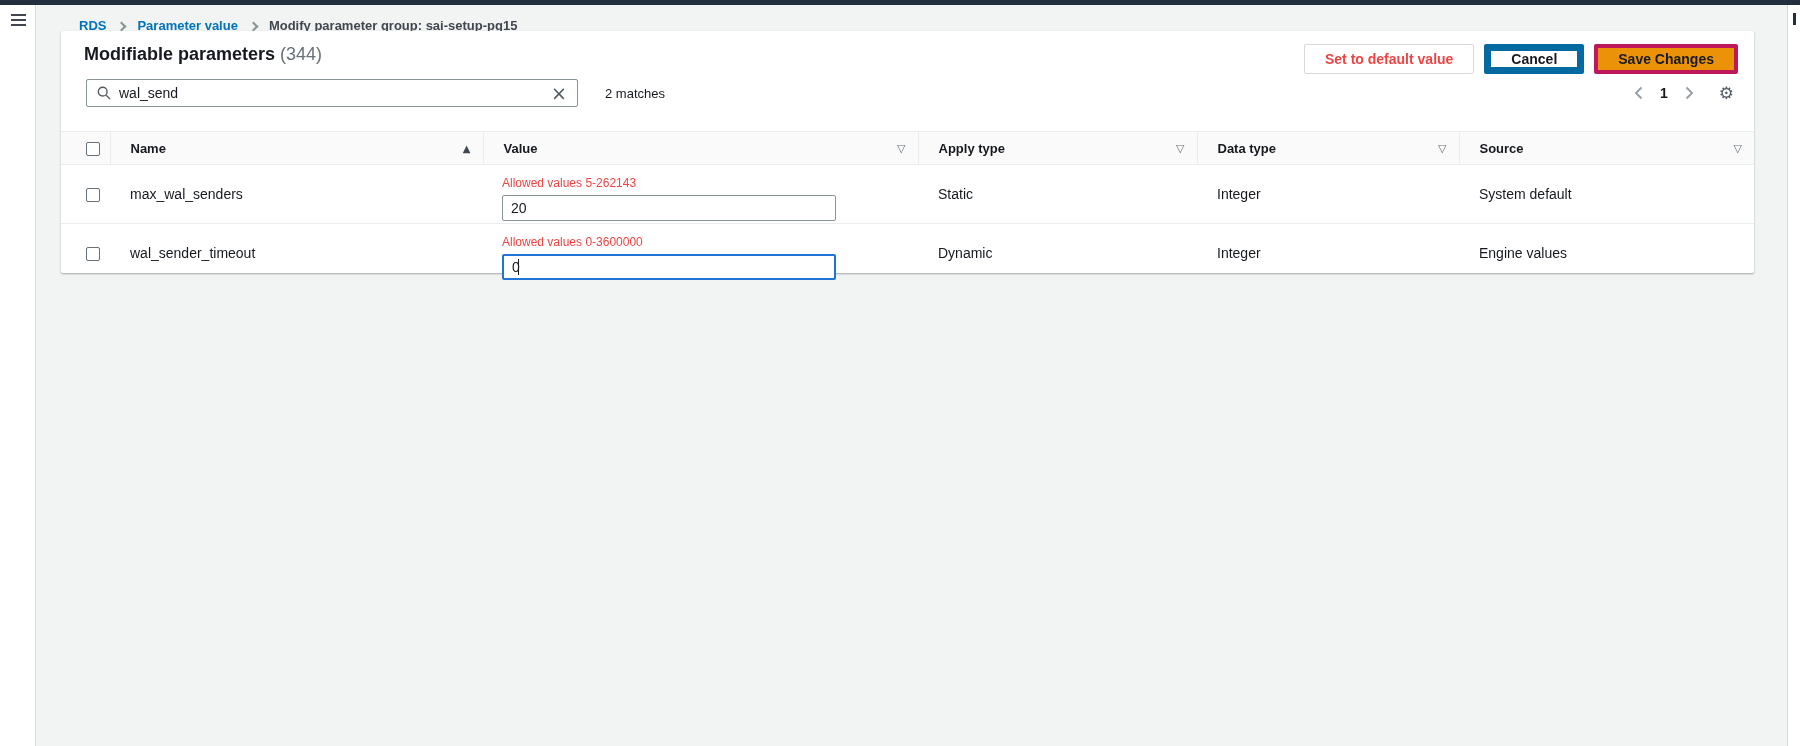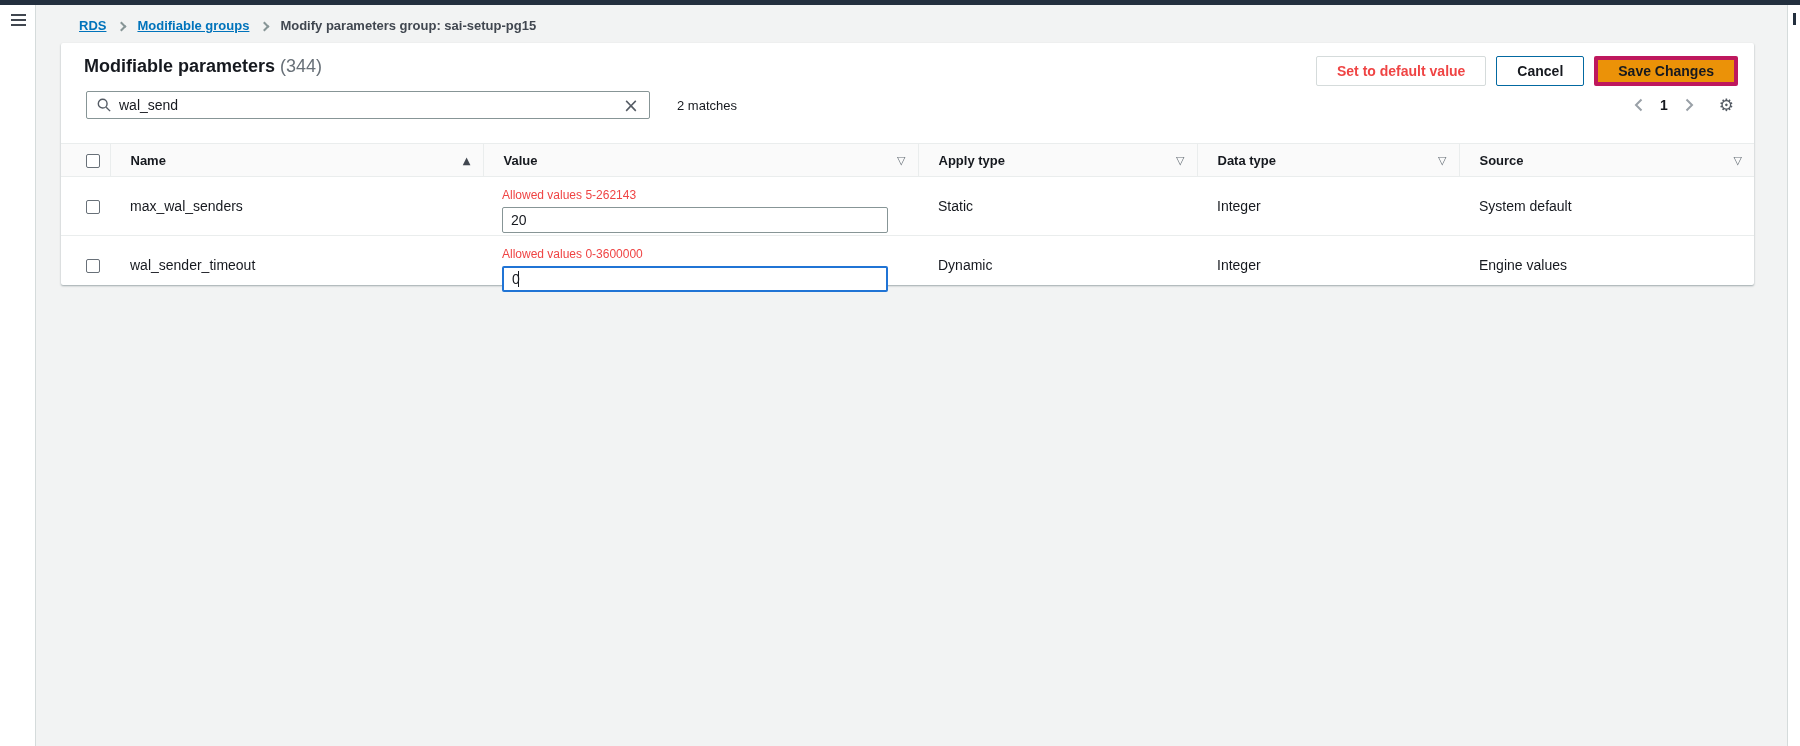--- a/index.html
+++ b/index.html
@@ -15,34 +15,34 @@
   .right-rail { position:absolute; top:5px; right:0; bottom:0; width:13px; background:#ffffff; border-left:1px solid #d5dbdb; z-index:4; }
   .right-rail .glyph { width:3px; height:12px; background:#232f3e; margin:8px 0 0 5px; }
 
   .content { position:absolute; left:37px; top:5px; right:13px; bottom:0; }
 
   .breadcrumb { display:flex; align-items:center; gap:12px; margin:13px 0 0 42px; font-size:13px; font-weight:700; }
   .breadcrumb a { color:#0073bb; text-decoration:underline; cursor:pointer; }
   .crumb-sep { display:inline-block; width:7px; height:7px; border-top:2px solid #879596; border-right:2px solid #879596; transform:rotate(45deg); margin-top:1px; }
   .crumb-current { color:#414750; }
 
-  .card { position:absolute; left:24px; top:38px; width:1693px; height:242px; background:#fff; border-radius:2px; box-shadow:0 1px 2px rgba(0,28,36,0.35); }
+  .card { position:absolute; left:24px; top:26px; width:1693px; height:242px; background:#fff; border-radius:2px; box-shadow:0 1px 2px rgba(0,28,36,0.35); }
 
   .card-top { display:flex; justify-content:space-between; align-items:flex-start; padding:13px 16px 0 23px; }
   .title { font-size:18px; line-height:20px; }
   .title .t-main { font-weight:700; color:#16191f; }
   .title .t-count { font-weight:400; color:#687078; }
   .actions { display:flex; gap:10px; margin-top:0; }
   .btn { height:30px; padding:0 20px; font-size:14px; font-weight:700; border-radius:2px; background:#fff; font-family:"Liberation Sans", sans-serif; cursor:pointer; white-space:nowrap; }
   .btn-disabled { border:1px solid #d5dbdb; color:#ef4444; }
-  .btn-secondary { border:1px solid #0369a1; color:#16191f; }
+  .btn-secondary { border:7px solid #0369a1; color:#16191f; }
   .btn-primary { border:4px solid #be185d; background:#eb9208; color:#16191f; }
 
   .toolbar { display:flex; align-items:center; padding:5px 20px 0 25px; }
-  .search { position:relative; width:564px; height:28px; border:1px solid #879596; border-radius:2px; background:#fff; display:flex; align-items:center; padding:0 10px; }
+  .search { position:relative; width:492px; height:28px; border:1px solid #879596; border-radius:2px; background:#fff; display:flex; align-items:center; padding:0 10px; }
   .search input { border:none; outline:none; flex:1; font-size:14px; color:#16191f; font-family:"Liberation Sans", sans-serif; margin-left:8px; background:transparent; }
   .search .clear { font-size:19px; line-height:1; color:#545b64; cursor:pointer; font-family:"DejaVu Sans", sans-serif; }
   .matches { margin-left:27px; font-size:13px; color:#16191f; }
   .tool-spacer { flex:1; }
   .pager { display:flex; align-items:center; gap:17px; }
   .pager .chev { cursor:pointer; display:flex; align-items:center; }
   .pager .page { font-size:14px; font-weight:700; color:#16191f; }
   .pager .gear { font-family:"DejaVu Sans", sans-serif; font-size:17px; color:#545b64; cursor:pointer; margin-left:8px; line-height:1; }
 
   table { width:100%; border-collapse:collapse; table-layout:fixed; margin-top:24px; }
@@ -52,21 +52,21 @@
   .sort-icon { font-family:"DejaVu Sans", sans-serif; font-size:10px; color:#414750; }
   .filter-icon { font-family:"DejaVu Sans", sans-serif; font-size:11px; color:#687078; cursor:pointer; }
 
   tbody td { font-size:14px; color:#16191f; height:59px; vertical-align:middle; padding-left:20px; }
   tbody tr + tr td { border-top:1px solid #eaeded; }
   td.cell-check, th.col-check { padding-left:25px; }
   .checkbox { display:inline-block; width:14px; height:14px; border:1px solid #687078; border-radius:2px; background:#fff; cursor:pointer; vertical-align:middle; }
   td.cell-value { vertical-align:top; padding:9px 16px 0 19px; }
   .allowed { font-size:12px; color:#ef4444; margin:2px 0 5px 0; }
   .val-wrap { position:relative; width:398px; }
-  .val-input { width:386px; height:26px; border:1px solid #879596; border-radius:2px; font-size:14px; color:#16191f; padding:0 8px; font-family:"Liberation Sans", sans-serif; outline:none; background:#fff; }
+  .val-input { width:334px; height:26px; border:1px solid #879596; border-radius:2px; font-size:14px; color:#16191f; padding:0 8px; font-family:"Liberation Sans", sans-serif; outline:none; background:#fff; }
   .val-input.focused { border:2px solid #2074d5; }
   .caret { position:absolute; left:16px; top:5px; width:1px; height:16px; background:#16191f; }
 </style>
 </head>
 <body>
 
 <div class="topbar"></div>
 
 <div class="left-rail">
   <div class="hamburger">
@@ -78,23 +78,23 @@
 
 <div class="right-rail">
   <div class="glyph"></div>
 </div>
 
 <div class="content">
 
   <div class="breadcrumb">
     <a>RDS</a>
     <span class="crumb-sep"></span>
-    <a>Modifiable groups</a>
+    <a>Parameter value</a>
     <span class="crumb-sep"></span>
-    <span class="crumb-current">Modify parameters group: sai-setup-pg15</span>
+    <span class="crumb-current">Modify parameter group: sai-setup-pg15</span>
   </div>
 
   <div class="card">
 
     <div class="card-top">
       <div class="title">
         <span class="t-main">Modifiable parameters</span>
         <span class="t-count">(344)</span>
       </div>
       <div class="actions">

